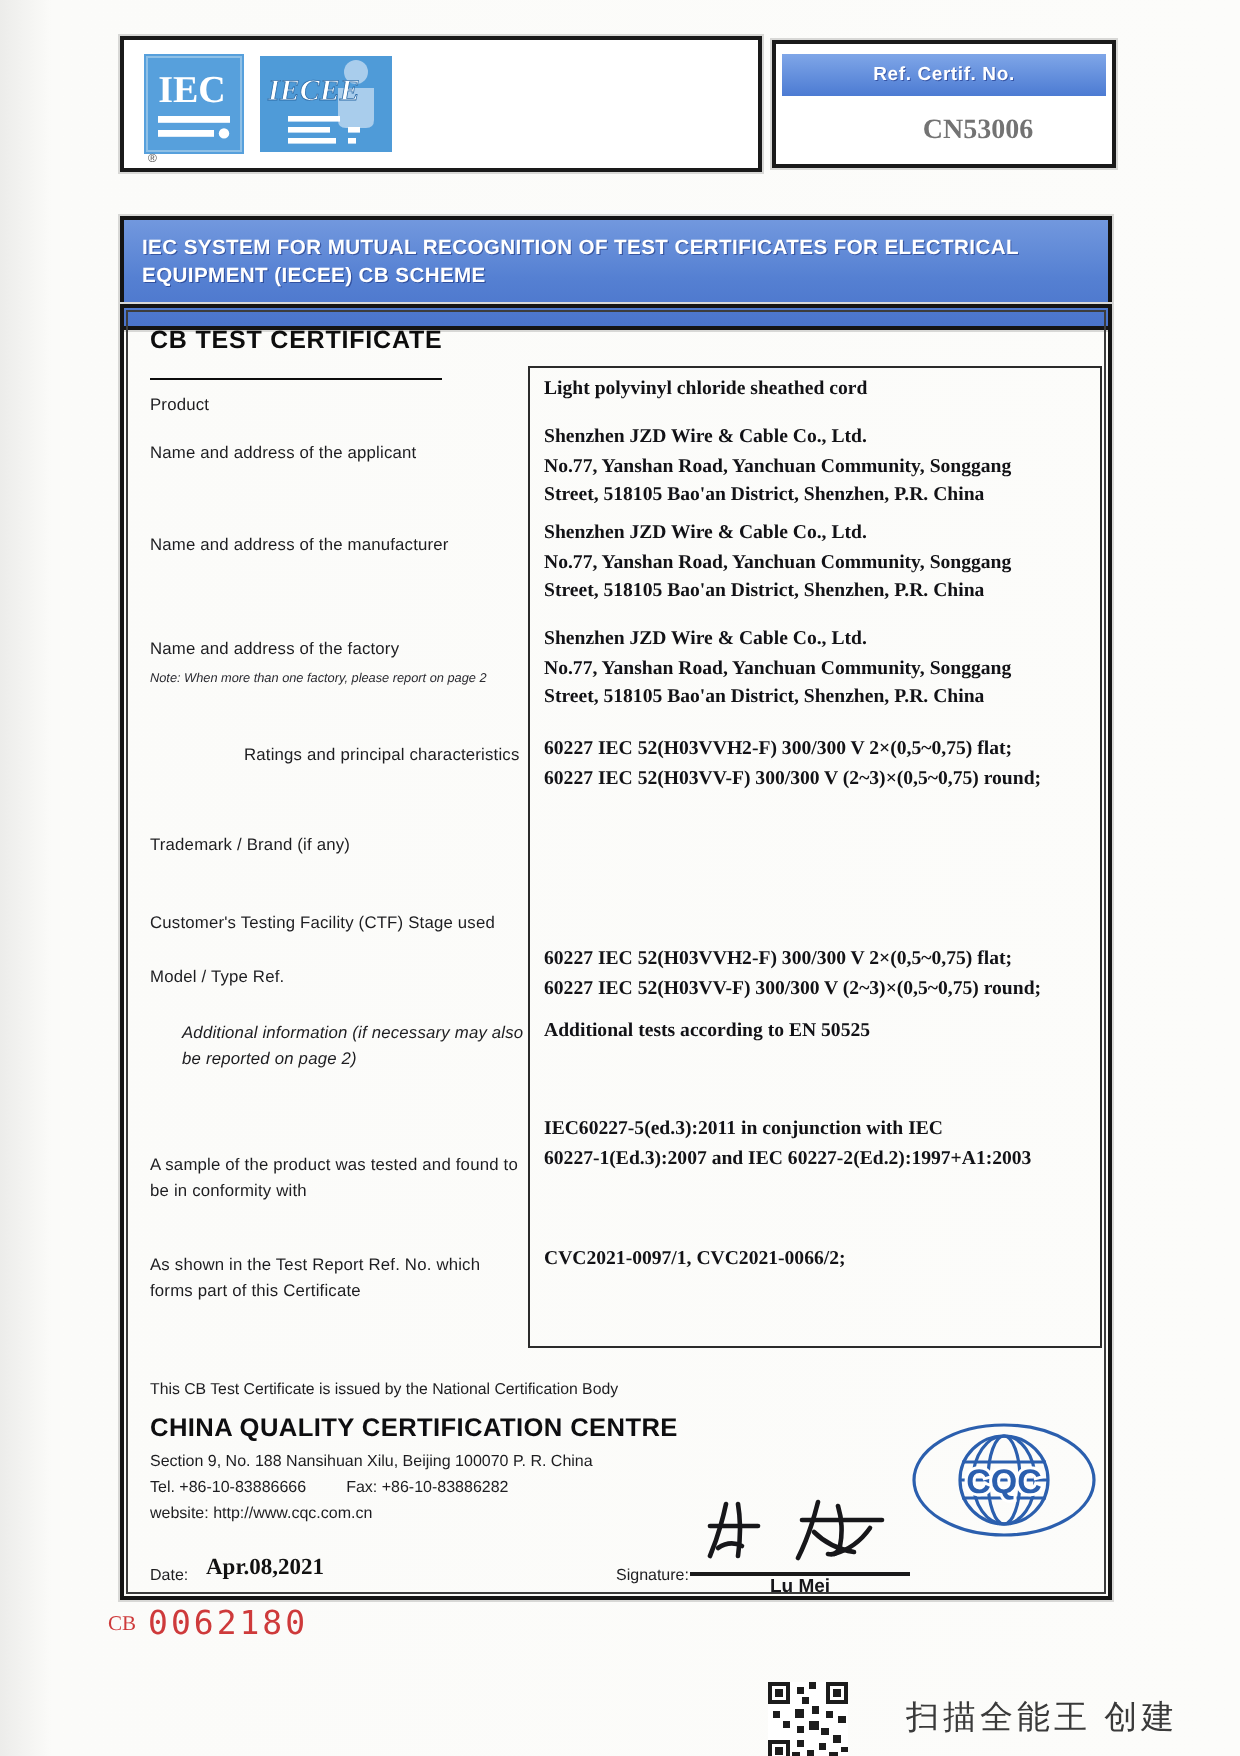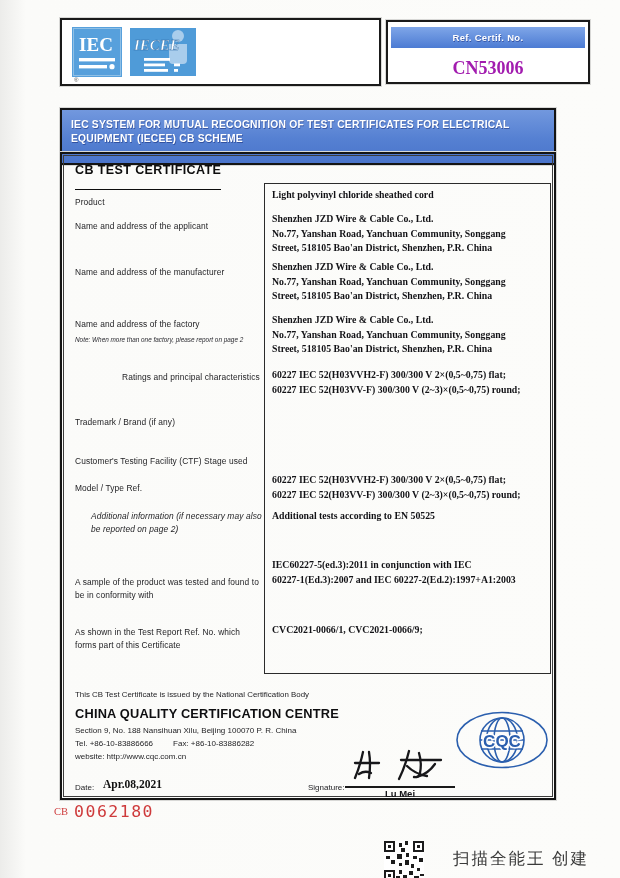--- a/index.html
+++ b/index.html
@@ -11,33 +11,33 @@
 
   
   .logo-box {
     position: absolute; left: 60px; top: 18px; width: 321px; height: 68px;
     background: #fff; border: 2px solid #1a1a1a; box-shadow: 0 0 0 1px #d8d8d6;
   }
   .iec-logo { position: absolute; left: 10px; top: 7px; width: 50px; height: 50px; }
   .iecee-logo { position: absolute; left: 68px; top: 8px; width: 66px; height: 48px; }
   .reg-mark { position: absolute; left: 12px; top: 57px; font-size: 6px; color: #555; }
   .ref-box {
-    position: absolute; left: 386px; top: 20px; width: 204px; height: 64px;
+    position: absolute; left: 386px; top: 20px; width: 172px; height: 64px;
     background: #fff; border: 2px solid #1a1a1a; box-shadow: 0 0 0 1px #d8d8d6;
   }
   .ref-bar {
     position: absolute; left: 3px; top: 5px; right: 3px; height: 21px;
     background: linear-gradient(#7fa6e8, #4c7bd3);
     color: #fff; font-weight: bold; font-size: 9.5px; text-align: center;
     line-height: 21px; letter-spacing: .3px;
     text-shadow: .5px .5px 0 rgba(20,40,120,.55);
   }
   .ref-val {
-    position: absolute; left: 0; top: 36px; width: 100%; text-align: center;
-    font-family: "Liberation Serif", serif; font-weight: bold; font-size: 18px; color: #a21caf;
+    position: absolute; left: 17px; top: 36px; width: 100%; text-align: center;
+    font-family: "Liberation Serif", serif; font-weight: bold; font-size: 14px; color: #737373;
   }
 
   
   .banner {
     position: absolute; left: 60px; top: 108px; width: 496px; height: 57px;
     border: 2px solid #141414; background: linear-gradient(#7298de 0%, #5580d2 55%, #4a74cb 100%);
     padding: 8px 9px; box-shadow: 0 0 0 1px #d8d8d6;
   }
   .banner-text {
     color: #fff; font-weight: bold; font-size: 10.3px; line-height: 1.38; letter-spacing: .2px;
@@ -176,21 +176,21 @@
       <div class="val f3v">Shenzhen JZD Wire &amp; Cable Co., Ltd.
 No.77, Yanshan Road, Yanchuan   Community, Songgang
 Street, 518105 Bao'an District, Shenzhen, P.R. China</div>
       <div class="val f4v">60227 IEC 52(H03VVH2-F) 300/300 V 2×(0,5~0,75) flat;
 60227 IEC 52(H03VV-F) 300/300 V (2~3)×(0,5~0,75) round;</div>
       <div class="val f7v">60227 IEC 52(H03VVH2-F) 300/300 V 2×(0,5~0,75) flat;
 60227 IEC 52(H03VV-F) 300/300 V (2~3)×(0,5~0,75) round;</div>
       <div class="val f8v">Additional tests according to EN 50525</div>
       <div class="val f9v">IEC60227-5(ed.3):2011 in conjunction with IEC
 60227-1(Ed.3):2007 and IEC 60227-2(Ed.2):1997+A1:2003</div>
-      <div class="val f10v">CVC2021-0066/1, CVC2021-0066/9;</div>
+      <div class="val f10v">CVC2021-0097/1, CVC2021-0066/2;</div>
     </div>
 
     <div class="issued">This CB Test Certificate is issued by the National Certification Body</div>
     <div class="ncb-name">CHINA QUALITY CERTIFICATION CENTRE</div>
     <div class="ncb-addr">Section 9, No. 188 Nansihuan Xilu, Beijing 100070 P. R. China</div>
     <div class="ncb-tel">
       <span>Tel. +86-10-83886666</span><span class="fax">Fax: +86-10-83886282</span>
     </div>
     <div class="ncb-web">website: http://www.cqc.com.cn</div>
 

